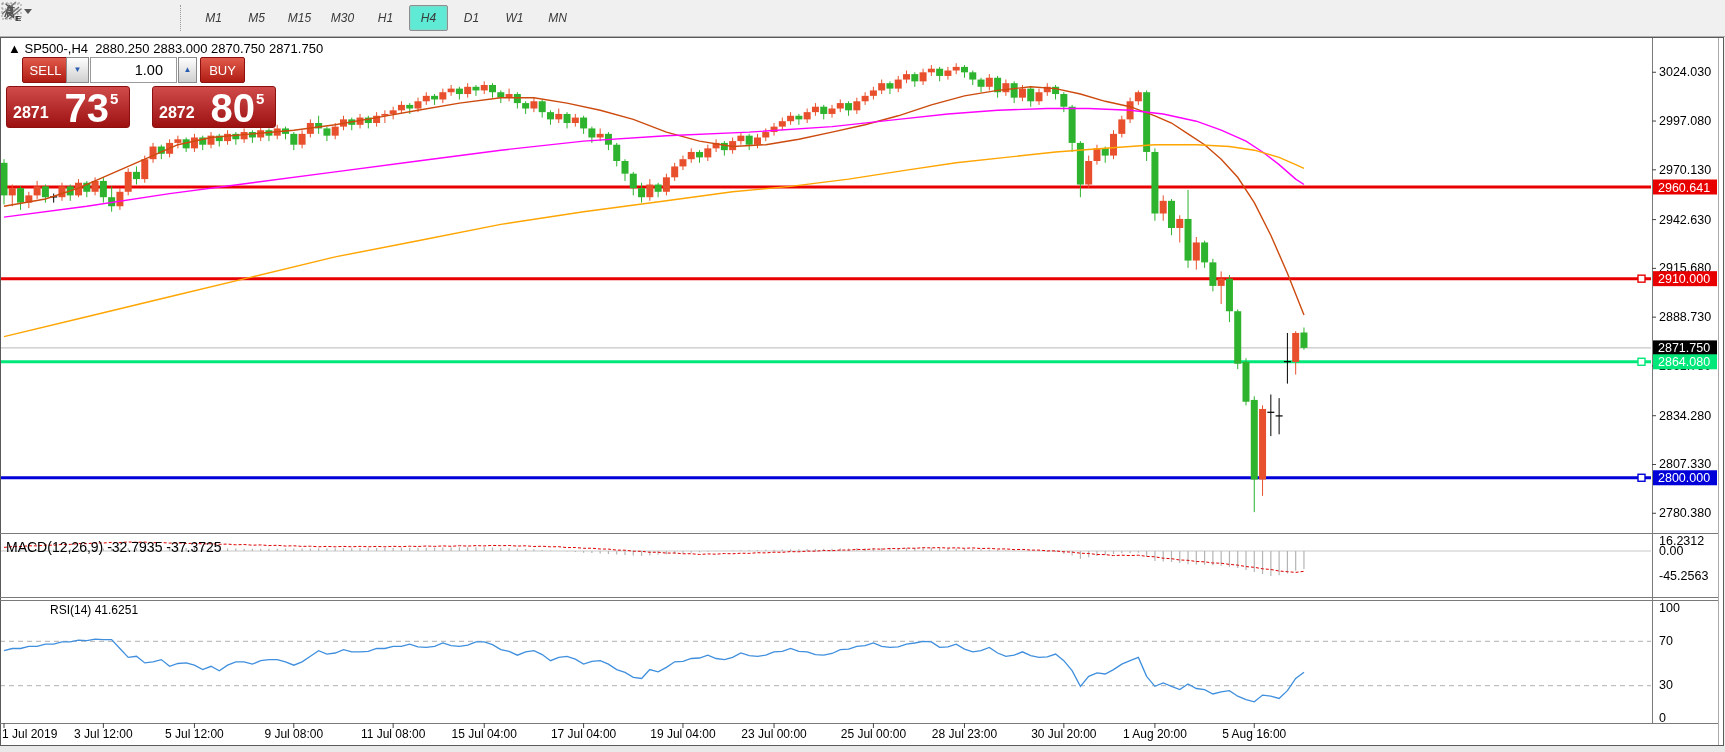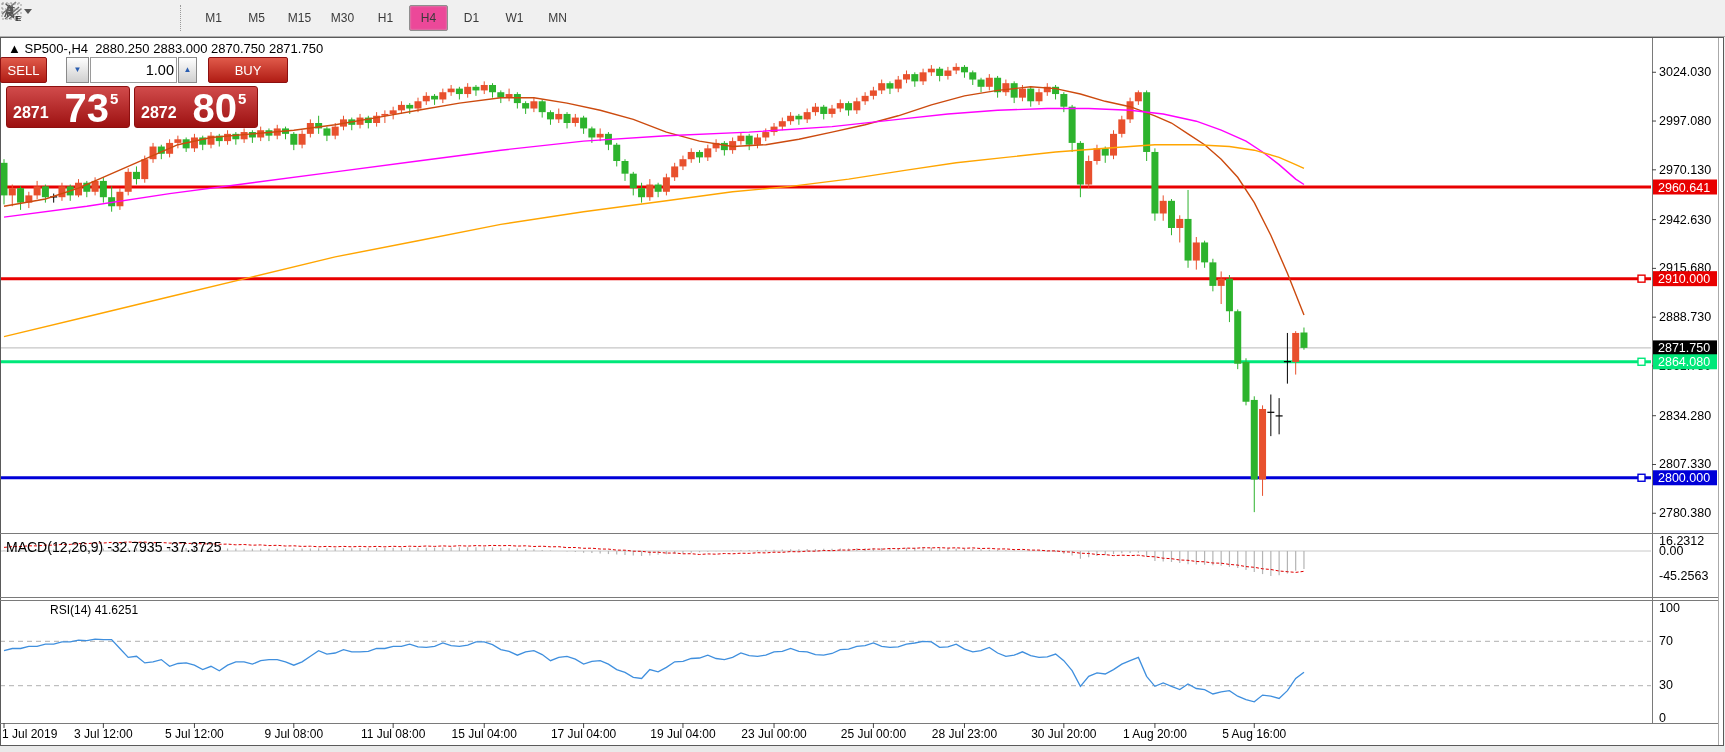--- a/index.html
+++ b/index.html
@@ -3,38 +3,38 @@
 <meta charset="utf-8">
 <style>
   html,body{margin:0;padding:0;width:1725px;height:752px;overflow:hidden;background:#f0f0f0;
     font-family:"Liberation Sans",sans-serif;}
   .toolbar{position:absolute;left:0;top:0;width:1725px;height:36px;background:#f0f0f0;
     border-bottom:1px solid #b0b0b0;display:flex;align-items:center;}
   .tool-ico{width:30px;height:26px;margin-left:4px;display:flex;align-items:center;justify-content:center;
     color:#555;cursor:default;}
   .tb-sep{width:5px;height:26px;margin:0 6px 0 10px;border-left:1px dotted #9a9a9a;}
   .tf-btn{min-width:27px;padding:0 5px;height:24px;line-height:24px;text-align:center;color:#3a3a3a;
-    font-size:12px;margin:0 2px;border:1px solid transparent;border-radius:2px;}
-  .tf-btn.active{background:#ec4899;border:1px solid #8f8f8f;box-shadow:inset 0 0 2px #bbb;}
+    font-size:12px;margin:0 2px;border:1px solid transparent;border-radius:2px;font-style:italic;}
+  .tf-btn.active{background:#5eead4;border:1px solid #8f8f8f;box-shadow:inset 0 0 2px #bbb;}
   .chart-window{position:absolute;left:0;top:37px;width:1723px;height:708px;background:#fff;
     border:1px solid #5a5a5a;box-sizing:border-box;}
   svg{position:absolute;left:0;top:0;}
   .overlay{position:absolute;z-index:5;}
   #ohlc-line{left:8px;top:41px;font-size:13px;color:#000;white-space:pre;}
   #macd-label{left:6px;top:539px;font-size:14px;color:#000;}
   #rsi-label{left:6px;top:603px;font-size:12px;color:#000;margin-left:44px;}
   .trade-panel{left:0;top:57px;width:264px;height:72px;}
   .tp-row1{position:absolute;left:0;top:0;height:27px;width:264px;}
   .tp-btn{position:absolute;top:0;height:26px;background:linear-gradient(#e05a4a,#b01c14);
     border:1px solid #8c1010;border-radius:2px;color:#fff;font-size:13px;text-align:center;
     line-height:25px;box-sizing:border-box;}
   .spin{position:absolute;top:0;height:26px;background:linear-gradient(#fefefe,#cfcfcf);
     border:1px solid #8a8a8a;box-sizing:border-box;color:#2a5db0;font-size:8px;text-align:center;line-height:24px;}
   .vol-input{position:absolute;left:90px;top:0;width:87px;height:26px;border:1px solid #9a9a9a;
-    box-sizing:border-box;background:#fff;text-align:right;font-size:14.5px;padding-right:2px;
+    box-sizing:border-box;background:#fff;text-align:right;font-size:14.5px;padding-right:13px;
     font-family:"Liberation Sans",sans-serif;}
   .quote-box{position:absolute;top:29px;height:42px;width:124px;border-radius:3px;
     background:linear-gradient(#d14b4b,#9d1111);border:1px solid #8c1010;box-sizing:border-box;
     color:#fff;display:flex;padding:0 6px;}
   .q-small{align-self:flex-end;font-size:16px;font-weight:bold;margin-bottom:5px;}
   .q-big{font-size:40px;font-weight:bold;line-height:42px;margin-left:16px;}
   .q-sup{font-size:15px;font-weight:bold;margin-top:3px;margin-left:1px;}
   .bottom-strip{position:absolute;left:0;top:746px;width:1725px;height:6px;background:#e9e9e9;}
 </style>
 </head>
@@ -664,32 +664,32 @@
       <text x="1154.9199999999998" y="738" font-size="12" fill="#000" text-anchor="middle">1 Aug 20:00</text>
       <line x1="1254.28" y1="723" x2="1254.28" y2="728" stroke="#444"></line>
       <text x="1254.28" y="738" font-size="12" fill="#000" text-anchor="middle">5 Aug 16:00</text>
     </g>
   </svg>
 
 <div class="overlay" id="ohlc-line"><span>▲</span> <span>SP500-,H4</span>  <span>2880.250</span> <span>2883.000</span> <span>2870.750</span> <span>2871.750</span></div>
 
 <div class="overlay trade-panel">
   <div class="tp-row1">
-    <div class="tp-btn" style="left:0;width:47px;">SELL</div>
+    <div class="tp-btn" style="left:22px;width:47px;">SELL</div>
     <div class="spin" style="left:66px;width:23px;">▼</div>
     <input class="vol-input" value="1.00" style="">
     <div class="spin" style="left:178px;width:19px;">▲</div>
-    <div class="tp-btn" style="left:208px;width:80px;">BUY</div>
+    <div class="tp-btn" style="left:200px;width:45px;">BUY</div>
   </div>
   <div class="quote-box" style="left:6px;">
     <span class="q-small">2871</span>
     <span class="q-big">73</span>
     <span class="q-sup">5</span>
   </div>
-  <div class="quote-box" style="left:134px;">
+  <div class="quote-box" style="left:152px;">
     <span class="q-small">2872</span>
     <span class="q-big">80</span>
     <span class="q-sup">5</span>
   </div>
 </div>
 
 <div class="overlay" id="macd-label"><span>MACD(12,26,9)</span> <span>-32.7935</span> <span>-37.3725</span></div>
 <div class="overlay" id="rsi-label"><span>RSI(14)</span> <span>41.6251</span></div>
 
 <div class="bottom-strip"></div>

